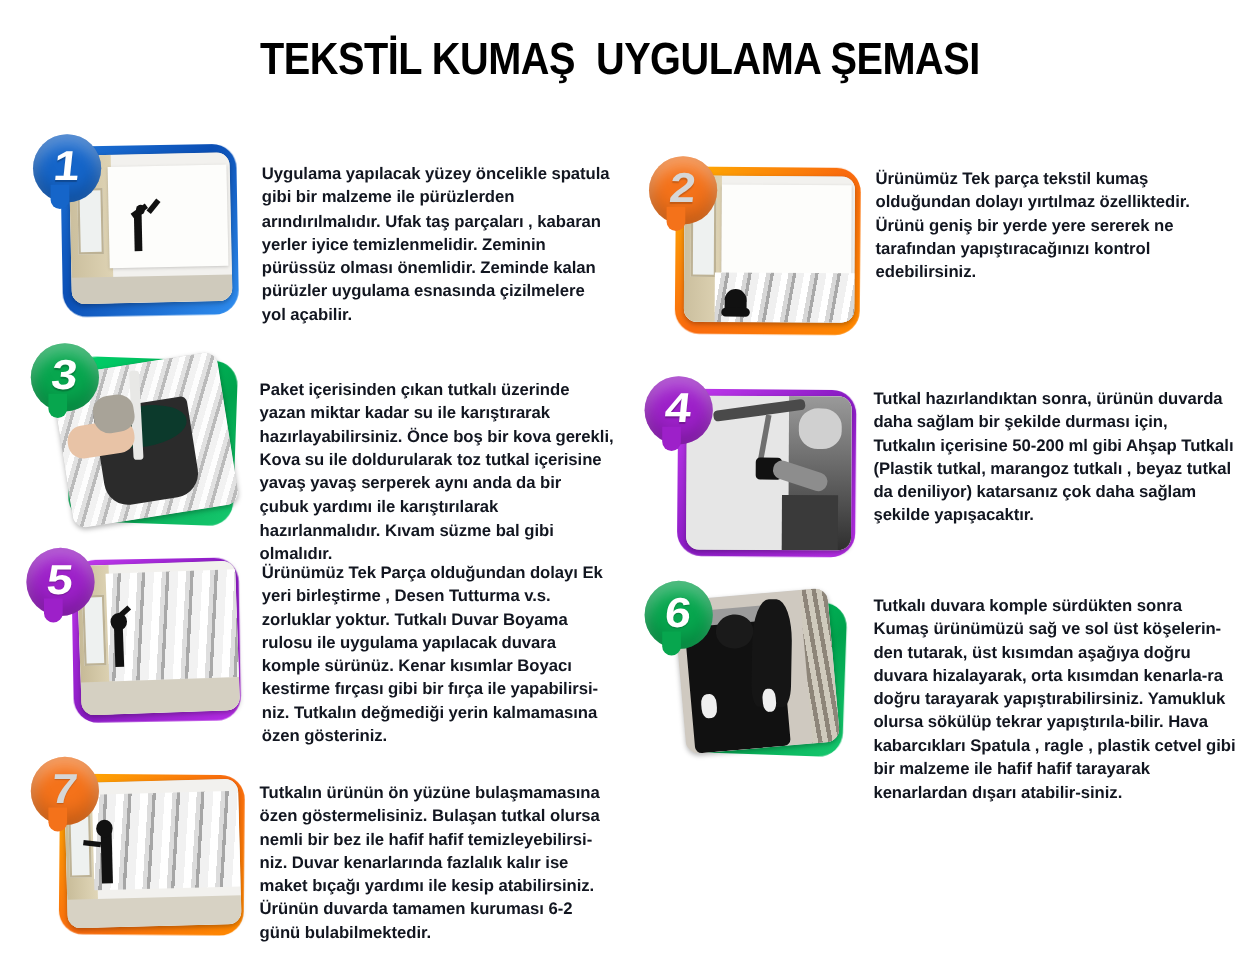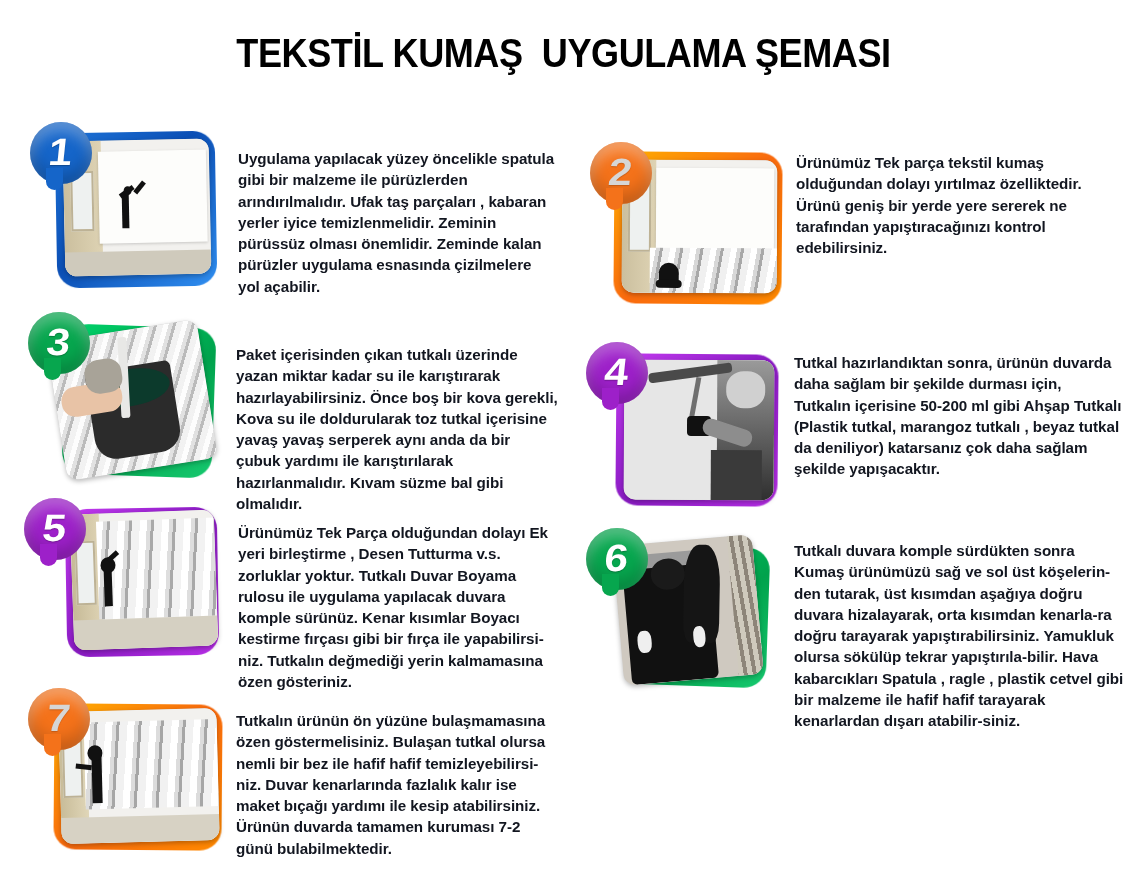--- a/index.html
+++ b/index.html
@@ -211,21 +211,21 @@
           <div class="room-floor" style="height:22%;background:#d5d0c2;"></div>
           <div class="person" style="left:22%;top:36%;width:8px;height:44px;"></div>
           <div class="person" style="left:20%;top:32%;width:15px;height:16px;border-radius:50%;"></div>
           <div class="person" style="left:24%;top:30%;width:13px;height:5px;transform:rotate(-40deg);"></div>
         </div>
       </div>
       <div class="badge b-purple" style="left:-32px;top:0px;">
         <span>5</span>
       </div>
     </div>
-    <div class="body-text" style="left:182px;top:24px;width:322px;">Ürünümüz Tek Parça olduğundan dolayı Ek yeri birleştirme , Desen Tutturma v.s. zorluklar yoktur. Tutkalı Duvar Boyama rulosu ile uygulama yapılacak duvara komple sürünüz. Kenar kısımlar Boyacı kestirme fırçası gibi bir fırça ile yapabilirsi-niz. Tutkalın değmediği yerin kalmamasına özen gösteriniz.</div>
+    <div class="body-text" style="left:182px;top:12px;width:322px;">Ürünümüz Tek Parça olduğundan dolayı Ek yeri birleştirme , Desen Tutturma v.s. zorluklar yoktur. Tutkalı Duvar Boyama rulosu ile uygulama yapılacak duvara komple sürünüz. Kenar kısımlar Boyacı kestirme fırçası gibi bir fırça ile yapabilirsi-niz. Tutkalın değmediği yerin kalmamasına özen gösteriniz.</div>
   </div>
 
   <div class="step" style="left:586px;top:528px;width:540px;">
     <div class="media">
       <div class="frame green" style="left:40px;top:18px;width:142px;height:140px;transform:rotate(2deg);"></div>
       <div class="photo" style="left:32px;top:12px;width:140px;height:140px;transform:rotate(-5deg);">
         <div class="inner">
           <div style="position:absolute;inset:0;background:#cfc9c0;"></div>
           <div style="position:absolute;left:10%;top:8%;width:58%;height:36%;background:#9b9b9b;"></div>
           <div style="position:absolute;left:6%;top:18%;width:62%;height:82%;background:#111;border-radius:6px;"></div>
@@ -255,16 +255,16 @@
           <div class="room-floor" style="height:20%;background:#d7d2c4;"></div>
           <div class="person" style="left:20%;top:30%;width:10px;height:52px;"></div>
           <div class="person" style="left:18%;top:26%;width:15px;height:16px;border-radius:50%;"></div>
           <div class="person" style="left:10%;top:40%;width:16px;height:5px;transform:rotate(8deg);"></div>
         </div>
       </div>
       <div class="badge b-orange" style="left:0px;top:0px;">
         <span>7</span>
       </div>
     </div>
-    <div class="body-text" style="left:208px;top:22px;width:322px;">Tutkalın ürünün ön yüzüne bulaşmamasına özen göstermelisiniz. Bulaşan tutkal olursa nemli bir bez ile hafif hafif temizleyebilirsi-niz. Duvar kenarlarında fazlalık kalır ise maket bıçağı yardımı ile kesip atabilirsiniz. Ürünün duvarda tamamen kuruması 7-2 günü bulabilmektedir.</div>
+    <div class="body-text" style="left:208px;top:22px;width:322px;">Tutkalın ürünün ön yüzüne bulaşmamasına özen göstermelisiniz. Bulaşan tutkal olursa nemli bir bez ile hafif hafif temizleyebilirsi-niz. Duvar kenarlarında fazlalık kalır ise maket bıçağı yardımı ile kesip atabilirsiniz. Ürünün duvarda tamamen kuruması 6-2 günü bulabilmektedir.</div>
   </div>
 
 </div>
 
 </body></html>

